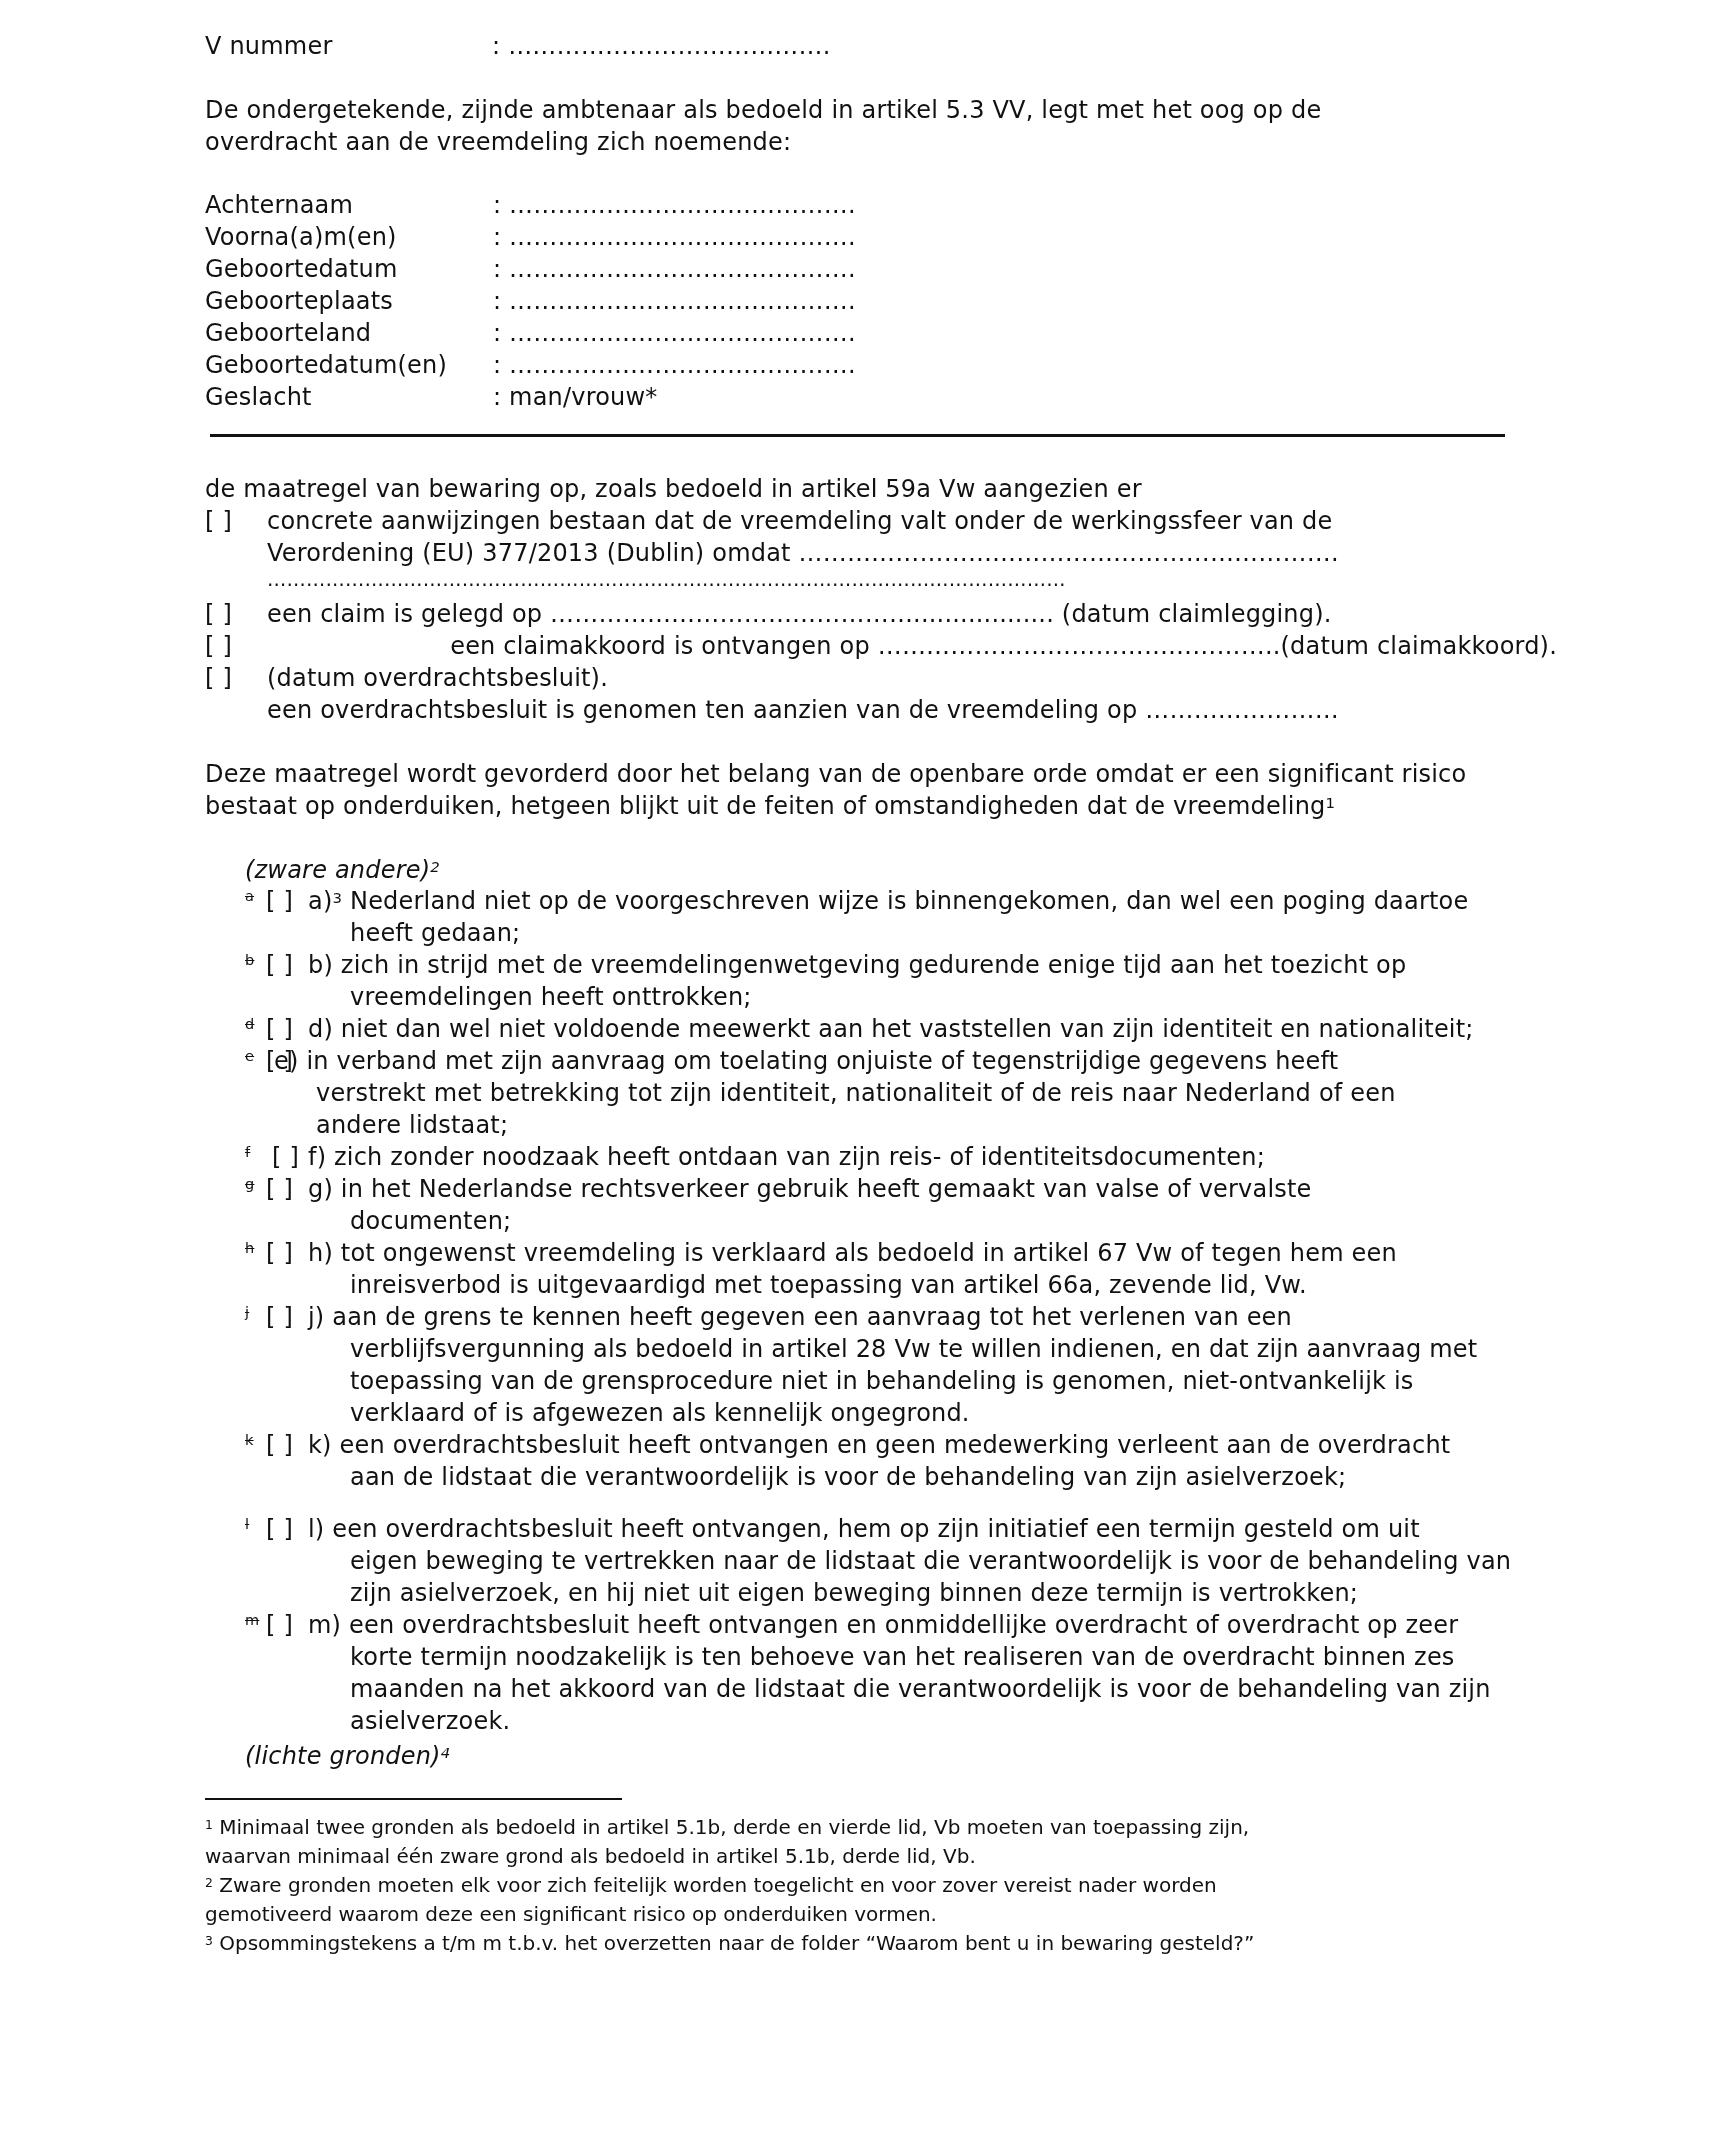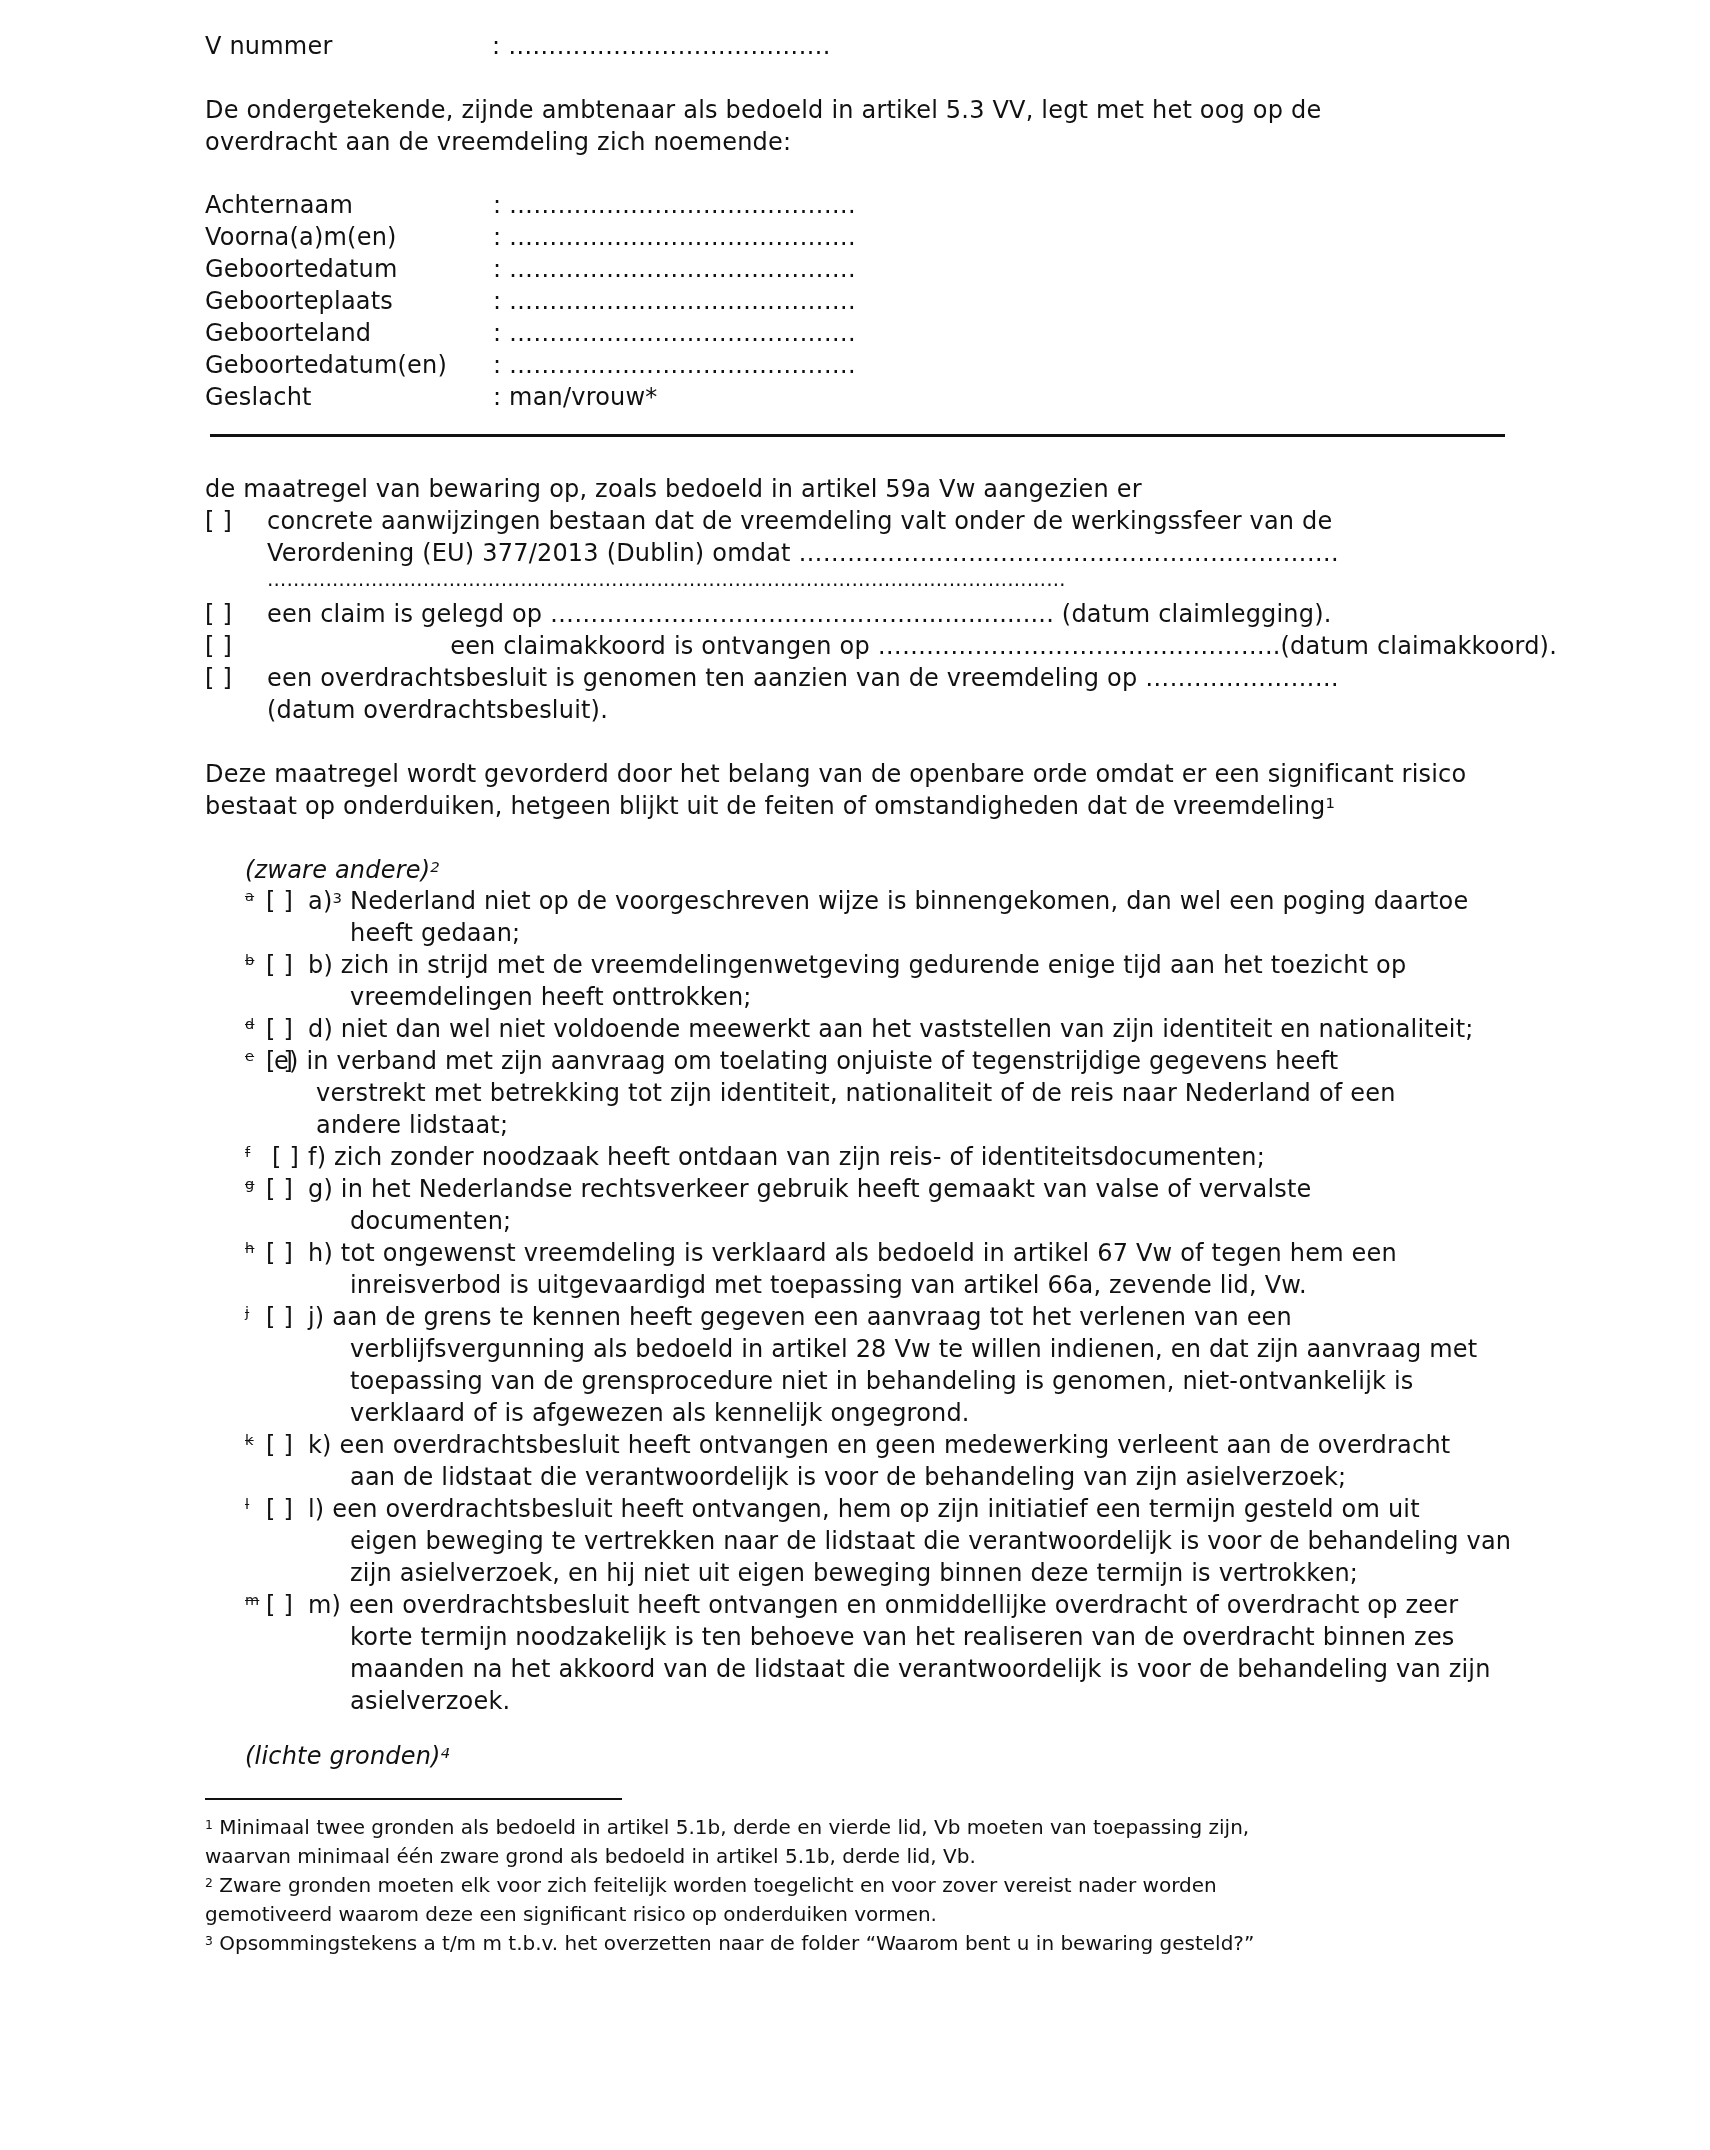--- a/index.html
+++ b/index.html
@@ -84,22 +84,22 @@
   <div style="position:relative;">
     <span style="position:absolute;left:0;top:0;line-height:32px;">[ ]</span>
     <div style="margin-left:62px;text-align:right;">
       <div class="line">een claimakkoord is ontvangen op …………………………………………..(datum claimakkoord).</div>
     </div>
   </div>
 
   <div style="position:relative;">
     <span style="position:absolute;left:0;top:0;line-height:32px;">[ ]</span>
     <div style="margin-left:62px;">
+      <div class="line">(datum overdrachtsbesluit).</div>
       <div class="line">een overdrachtsbesluit is genomen ten aanzien van de vreemdeling op ……………………</div>
-      <div class="line">(datum overdrachtsbesluit).</div>
     </div>
   </div>
 </div>
 
 <div class="blk t" style="left:205px;top:758px;">
   <div class="line">Deze maatregel wordt gevorderd door het belang van de openbare orde omdat er een significant risico</div>
   <div class="line"><span>bestaat op onderduiken, hetgeen blijkt uit de feiten of omstandigheden dat de vreemdeling</span><sup>1</sup></div>
 </div>
 
 <div class="abs t it" style="left:245px;top:854px;">
@@ -176,21 +176,21 @@
       <span class="mark" style="left: 0px; top: 1.9px;">k</span>
       <span style="position: absolute; left: 21px; top: 0px; line-height: 32px;">[ ]</span>
       <div style="margin-left: 63px;">
         <div class="line"><span>k)</span> <span>een overdrachtsbesluit heeft ontvangen en geen medewerking verleent aan de overdracht</span></div>
         <div class="line" style="margin-left: 42px;">aan de lidstaat die verantwoordelijk is voor de behandeling van zijn asielverzoek;</div>
       </div>
     </div>
     <div style="position: relative;">
       <span class="mark" style="left: 0px; top: 1.9px;">l</span>
       <span style="position: absolute; left: 21px; top: 0px; line-height: 32px;">[ ]</span>
-      <div style="margin-left: 63px;">
+      <div style="margin-left: 63px; margin-top: 20px;">
         <div class="line"><span>l)</span> <span>een overdrachtsbesluit heeft ontvangen, hem op zijn initiatief een termijn gesteld om uit</span></div>
         <div class="line" style="margin-left: 42px;">eigen beweging te vertrekken naar de lidstaat die verantwoordelijk is voor de behandeling van</div>
         <div class="line" style="margin-left: 42px;">zijn asielverzoek, en hij niet uit eigen beweging binnen deze termijn is vertrokken;</div>
       </div>
     </div>
     <div style="position: relative;">
       <span class="mark" style="left: 0px; top: 1.9px;">m</span>
       <span style="position: absolute; left: 21px; top: 0px; line-height: 32px;">[ ]</span>
       <div style="margin-left: 63px;">
         <div class="line"><span>m)</span> <span>een overdrachtsbesluit heeft ontvangen en onmiddellijke overdracht of overdracht op zeer</span></div>

